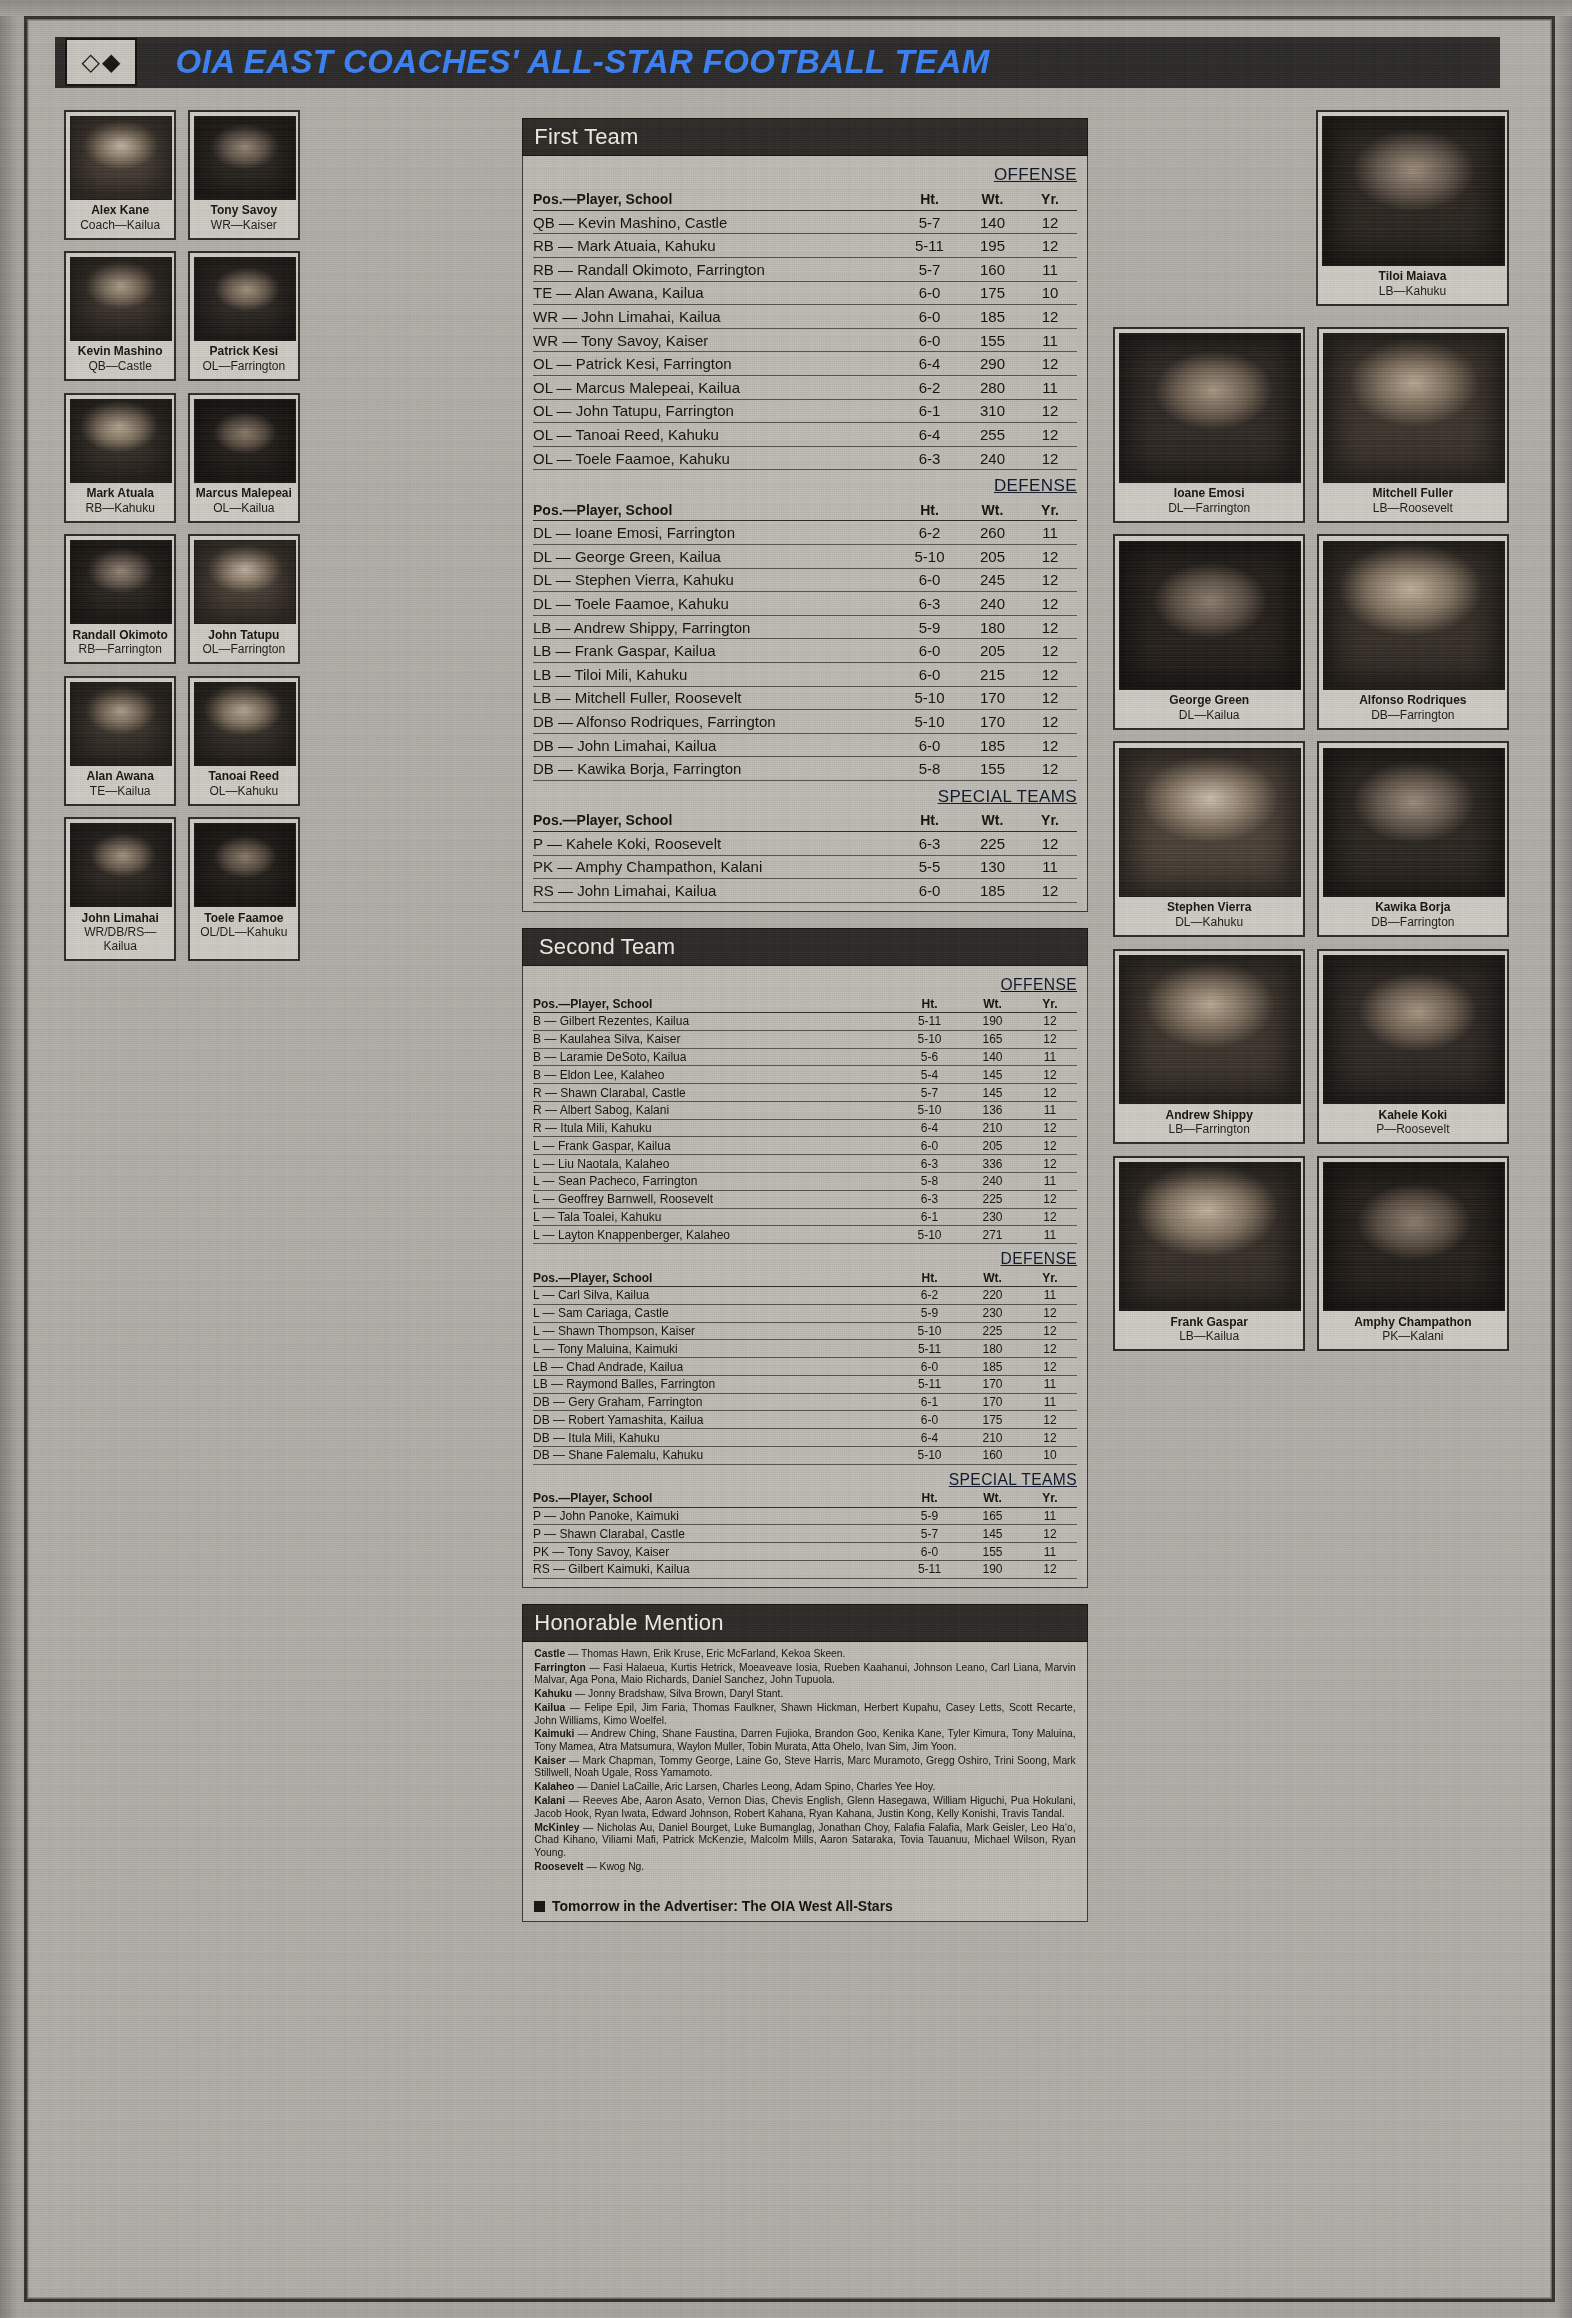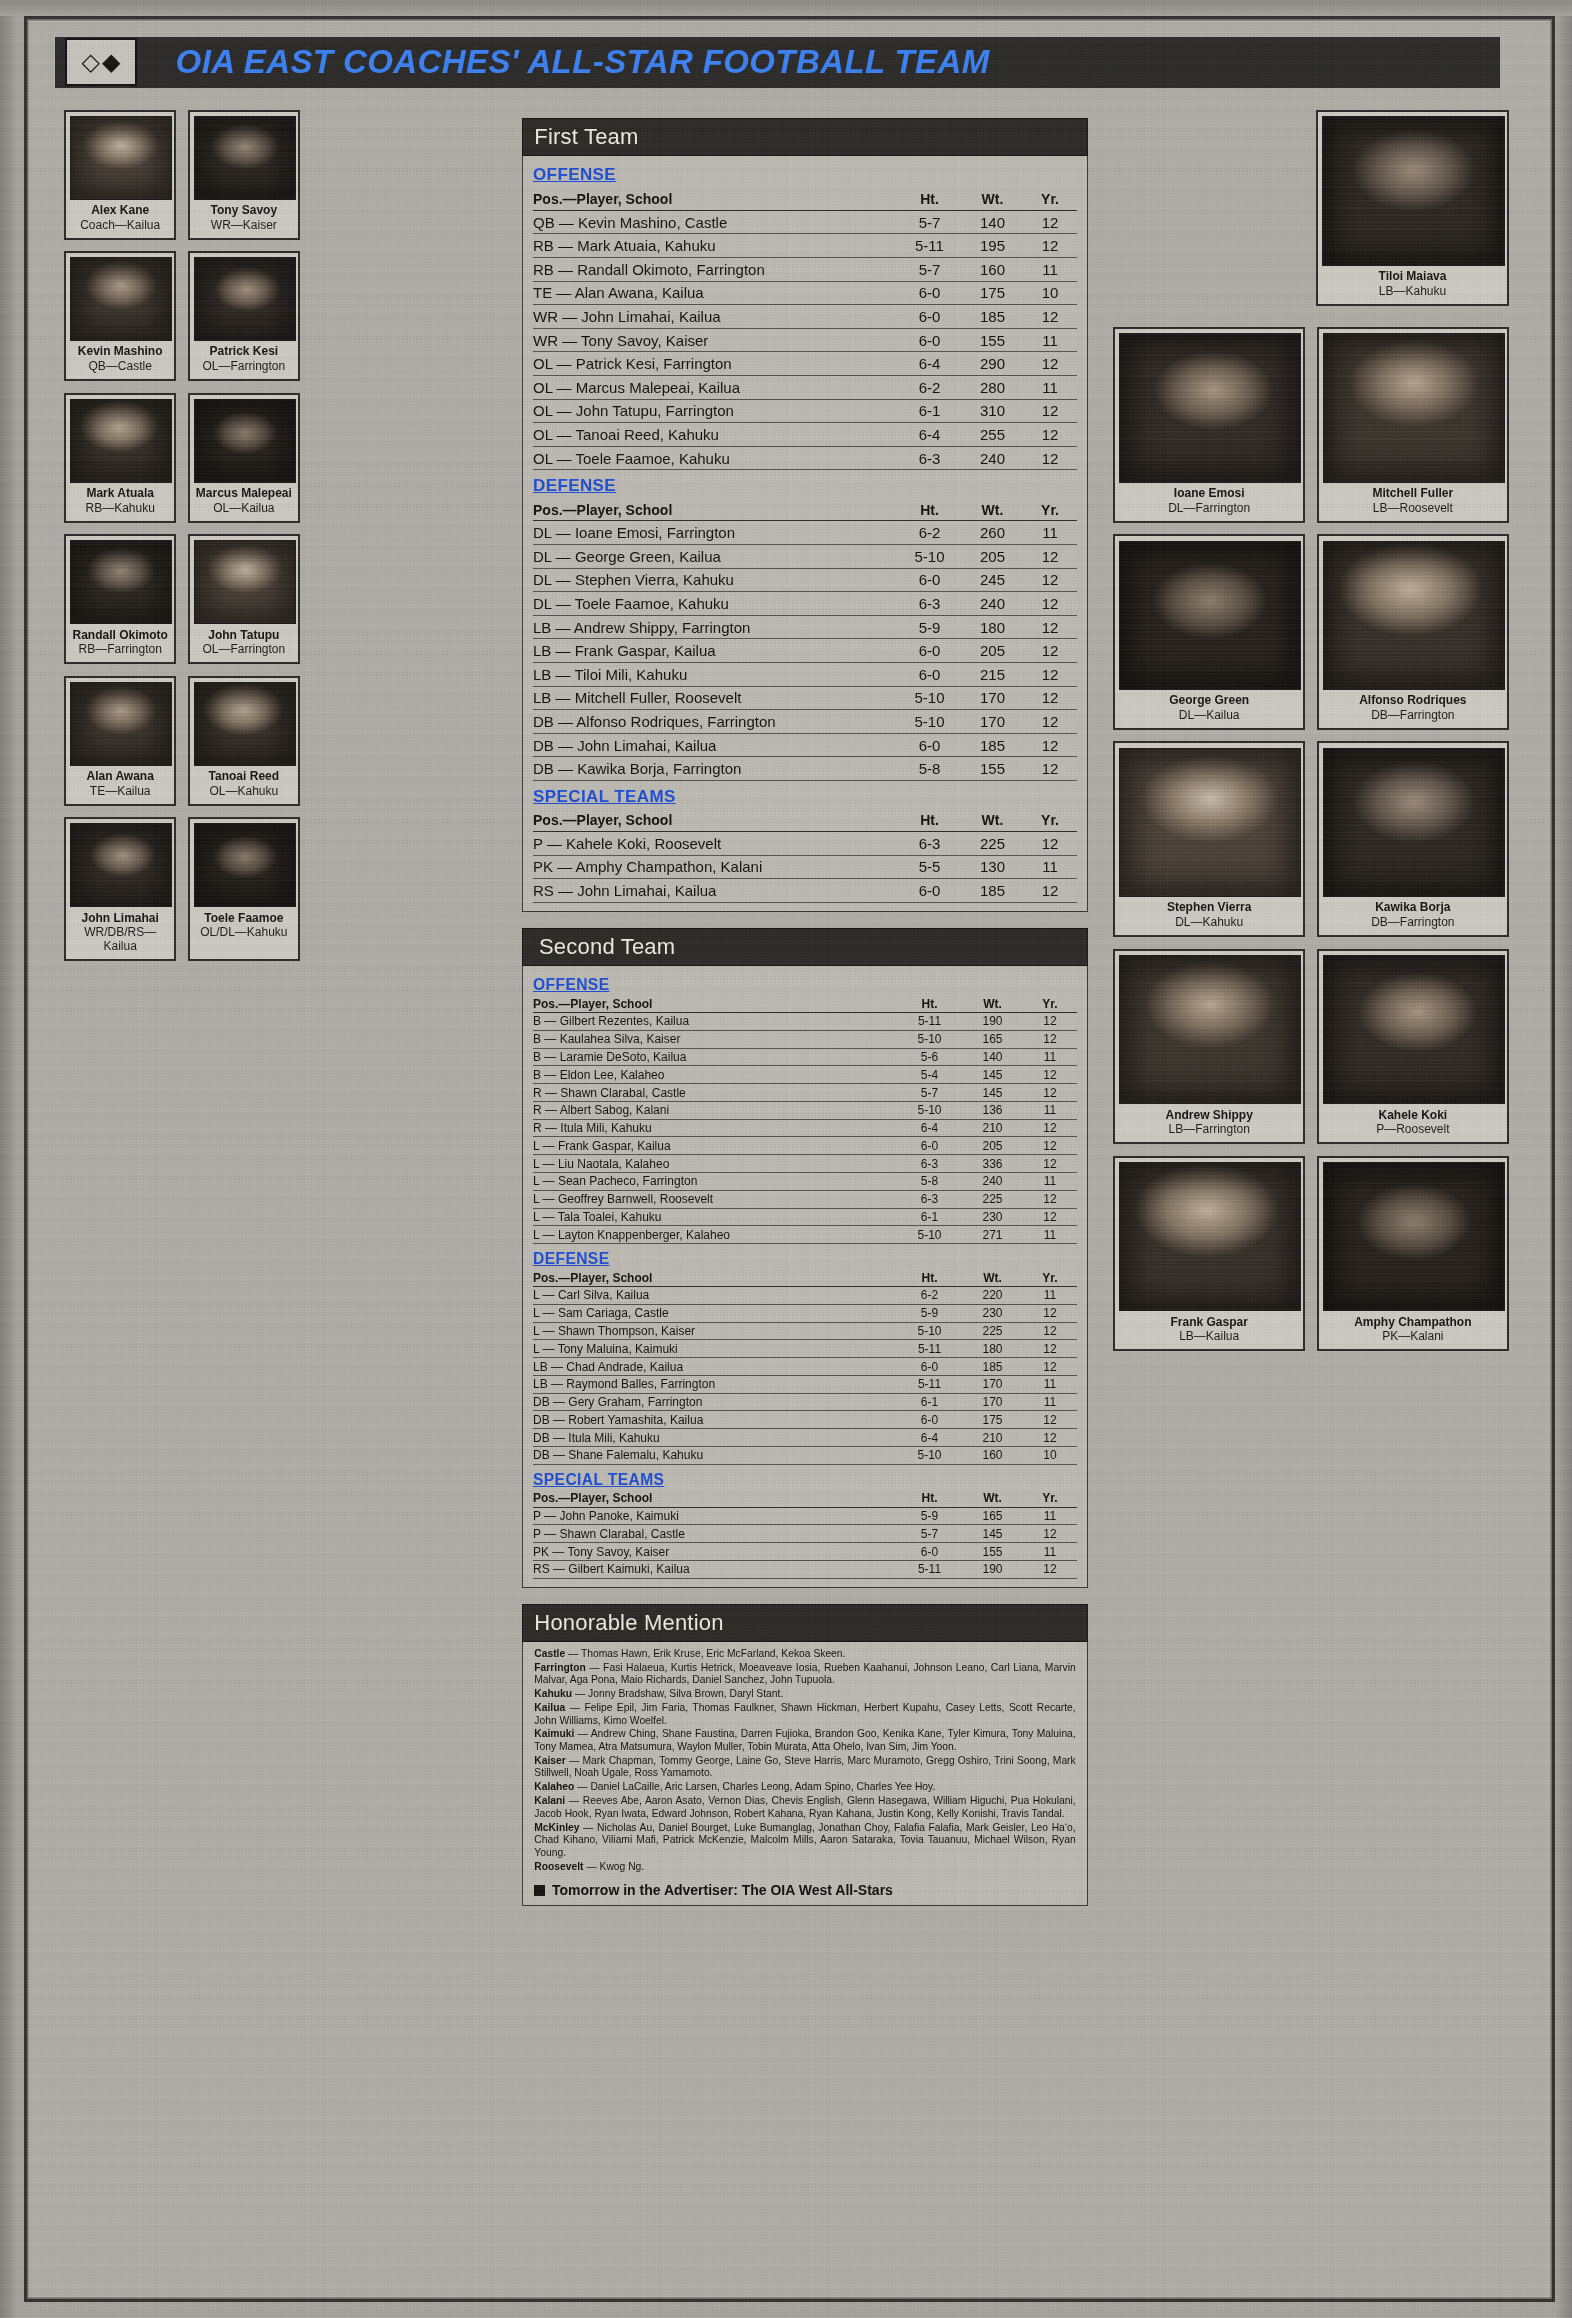--- a/index.html
+++ b/index.html
@@ -100,21 +100,21 @@
     background:#2c2a27;color:#f0ede6;
     font-size:22px;padding:5px 11.3px;font-weight:normal;
     letter-spacing:0.2px;
     border:1.4px solid #15140f;
   }
   .tblbox{
     background:#bfbcb5;border:1.4px solid #3a3834;border-top:none;
     padding:4.2px 10px 8.5px 10px;
   }
   .secthead{
-    text-align:left;font-weight:bold;font-size:17px;color:#1d4ed8;
+    text-align:right;font-weight:normal;font-size:17px;color:#0f172a;
     text-decoration:underline;margin:5.7px 0 2.8px 0;letter-spacing:0.4px;
   }
   table.roster{width:100%;border-collapse:collapse;}
   table.roster td{
     font-size:15px;color:#141209;padding:2.8px 0 2.8px 0;
     border-bottom:0.7px solid #56534d;
     white-space:nowrap;
   }
   table.roster tr.hdr td{
     font-weight:bold;font-size:14px;border-bottom:1.4px solid #2f2d29;
@@ -127,21 +127,21 @@
   .small table.roster tr.hdr td{font-size:12px;}
   .small .secthead{font-size:15.6px;margin:5.7px 0 1.4px 0;}
   
   .hmbox{
     background:#bfbcb5;border:1.4px solid #3a3834;border-top:none;
     padding:5.7px 11.3px 7px 11.3px;
   }
   .hmbox p{margin:0 0 1.4px 0;font-size:10.3px;line-height:1.22;color:#131109;text-align:justify;}
   .hmbox p b{font-weight:bold;}
   .tomorrow{
-    margin-top:9px;font-size:14px;font-weight:bold;color:#12100a;
+    margin-top:25px;font-size:14px;font-weight:bold;color:#12100a;
     display:flex;align-items:center;gap:7px;
   }
   .sq{width:10.6px;height:10.6px;background:#16140f;display:inline-block;}
   
   .fold{position:absolute;top:0;bottom:0;width:18.4px;
     background:linear-gradient(90deg,rgba(0,0,0,.22),rgba(0,0,0,0));z-index:50;pointer-events:none;}
   .topcut{position:absolute;left:0;top:0;width:100%;height:15.6px;
     background:linear-gradient(180deg,#8e8b85,#a8a5a0);z-index:55;}
 </style>
 </head>

